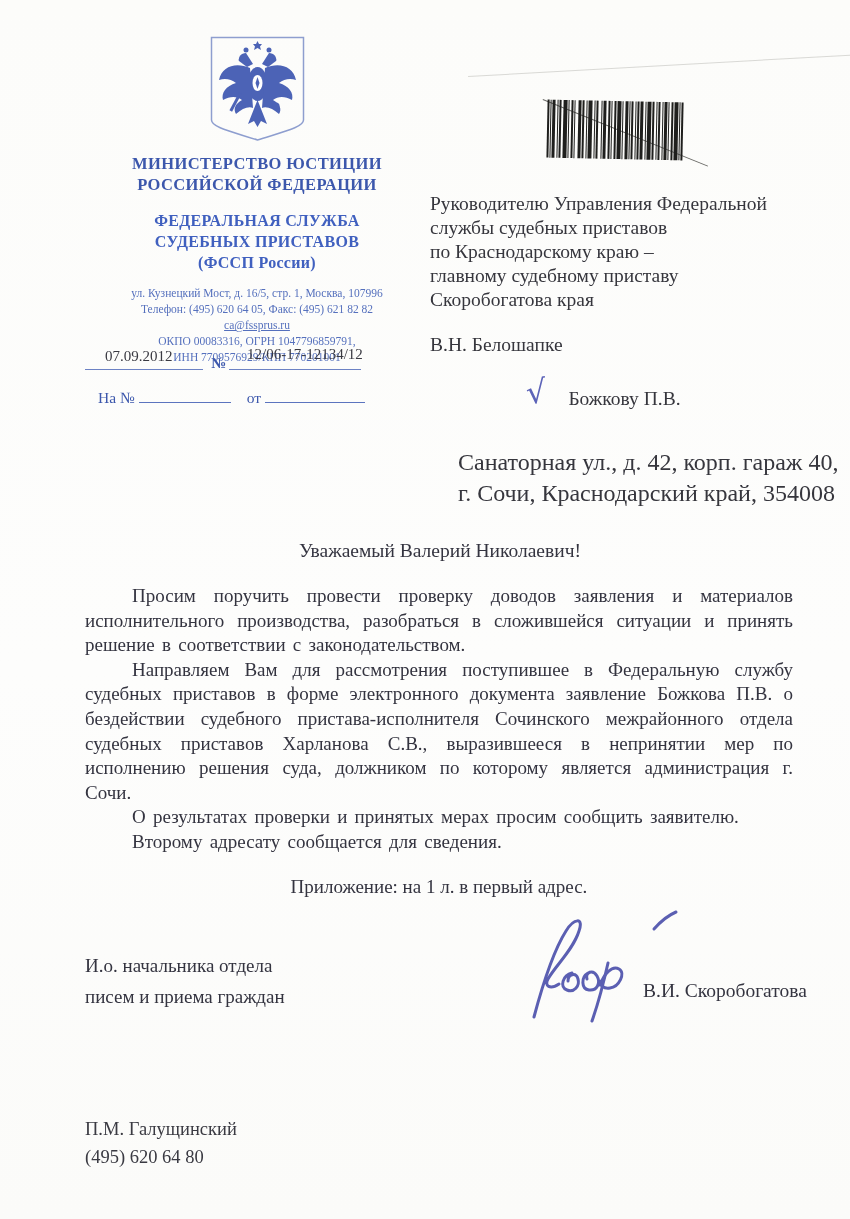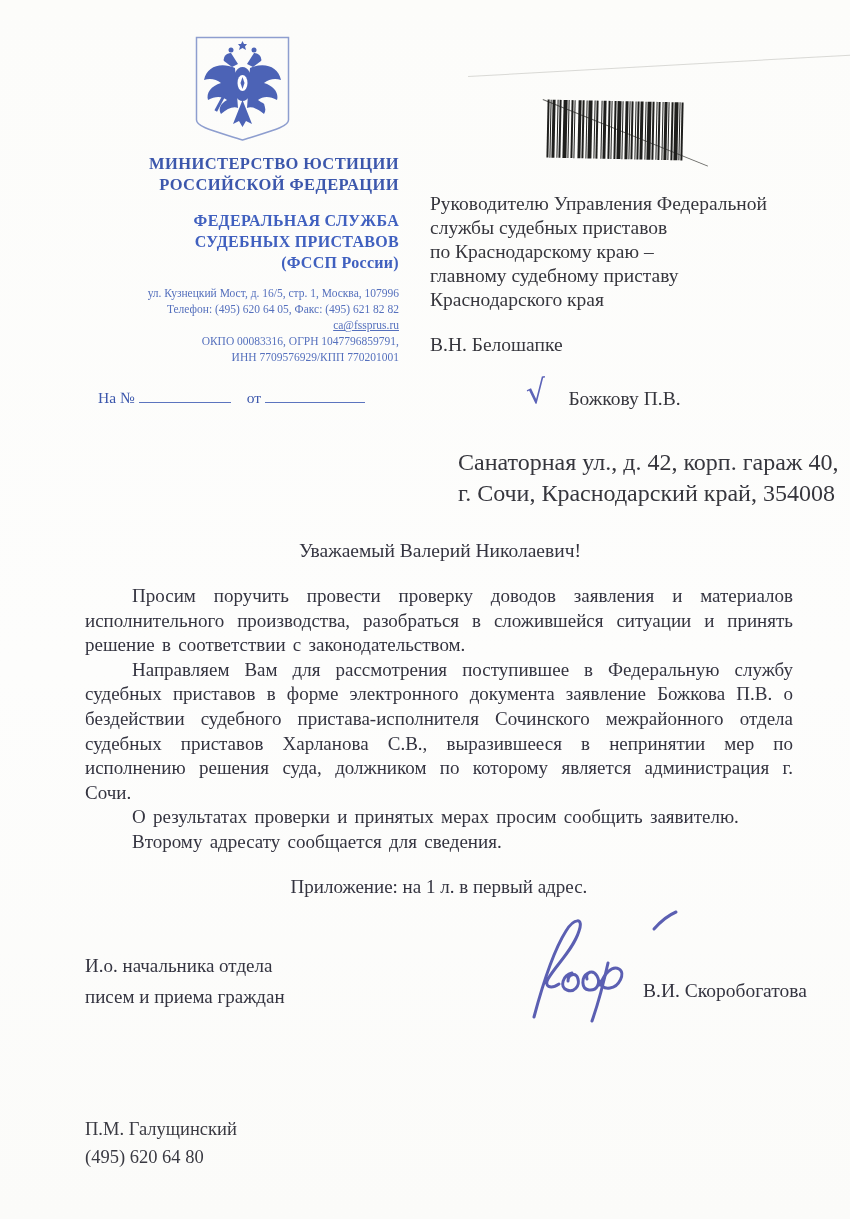--- a/index.html
+++ b/index.html
@@ -6,21 +6,21 @@
   .page{
     position:relative;width:850px;height:1219px;margin:0 auto;
     background:linear-gradient(180deg,#fcfcfa 0%,#fdfdfc 55%,#fbfbf9 100%);
     font-family:"Liberation Serif","DejaVu Serif",serif;
     color:#343440;overflow:hidden;
   }
   
   .scan-edge{position:absolute;left:468px;top:76px;width:388px;border-top:1px solid #c6c6c2;transform:rotate(-3.2deg);transform-origin:left top;opacity:.65;}
   .pen-line{position:absolute;left:543px;top:99px;width:178px;border-top:1.6px solid #51514e;transform:rotate(22deg);transform-origin:left top;opacity:.85;}
   
-  .letterhead{position:absolute;left:85px;top:36px;width:314px;text-align:right;}
+  .letterhead{position:absolute;left:100px;top:36px;width:314px;text-align:center;}
   .emblem-wrap{width:95px;margin:0 auto;}
   .ministry{margin-top:7px;font-weight:bold;font-size:16.5px;line-height:21px;color:#3c57ac;letter-spacing:.4px;}
   .service{margin-top:15px;font-weight:bold;font-size:16px;line-height:21px;color:#4060bf;letter-spacing:.3px;}
   .lh-address{margin-top:12px;font-size:11.5px;line-height:16px;color:#5570bd;}
   .lh-email{color:#5570bd;text-decoration:underline;}
   
   .ref-row{position:absolute;left:85px;top:348px;width:314px;height:28px;font-size:15px;}
   .ref-date{position:absolute;left:20px;top:0;color:#3a3a42;}
   .ref-line1{position:absolute;left:0;top:21px;width:118px;border-bottom:1.4px solid #6c82c4;}
   .ref-no{position:absolute;left:126px;top:7px;color:#3c57ac;font-weight:bold;}
@@ -97,30 +97,37 @@
     </div>
     <div class="lh-address">
       <div>ул. Кузнецкий Мост, д. 16/5, стр. 1, Москва, 107996</div>
       <div>Телефон: (495) 620 64 05, Факс: (495) 621 82 82</div>
       <div><span class="lh-email">ca@fssprus.ru</span></div>
       <div>ОКПО 00083316, ОГРН 1047796859791,</div>
       <div>ИНН 7709576929/КПП 770201001</div>
     </div>
   </div>
 
+  <div class="ref-row">
+    <span class="ref-date">07.09.2012</span>
+    <span class="ref-line1"></span>
+    <span class="ref-no">№</span>
+    <span class="ref-number">12/06-17-12134/12</span>
+    <span class="ref-line2"></span>
+  </div>
   <div class="onref-row">
     <span>На №</span><span class="uline w1"></span><span class="onref-from">от</span><span class="uline w2"></span>
   </div>
 
   <div class="recipient">
     <div>Руководителю Управления Федеральной</div>
     <div>службы судебных приставов</div>
     <div>по Краснодарскому краю –</div>
     <div>главному судебному приставу</div>
-    <div>Краснодарского края</div>
+    <div>Скоробогатова края</div>
     <div class="recipient-name">В.Н. Белошапке</div>
   </div>
 
   <div class="second-addressee">
     <span class="tick">√</span>
     <span class="second-name">Божкову П.В.</span>
   </div>
   <div class="recipient-address">
     <div>Санаторная ул., д. 42, корп. гараж 40,</div>
     <div>г. Сочи, Краснодарский край, 354008</div>

